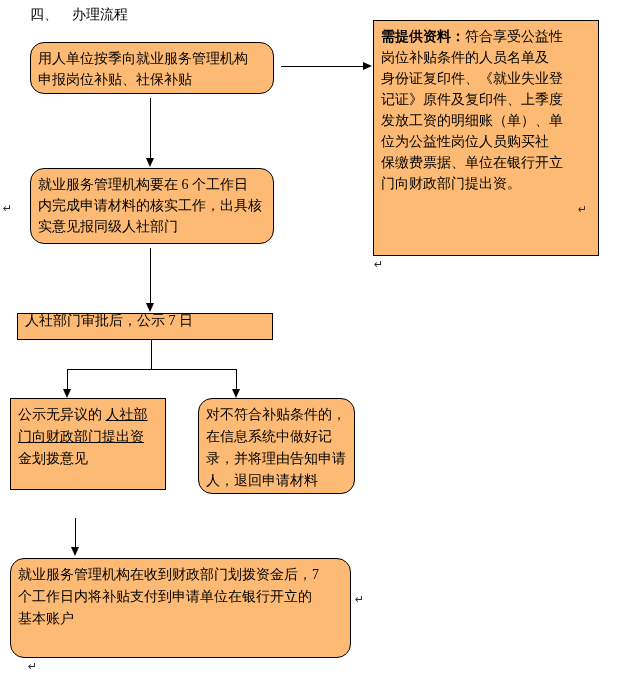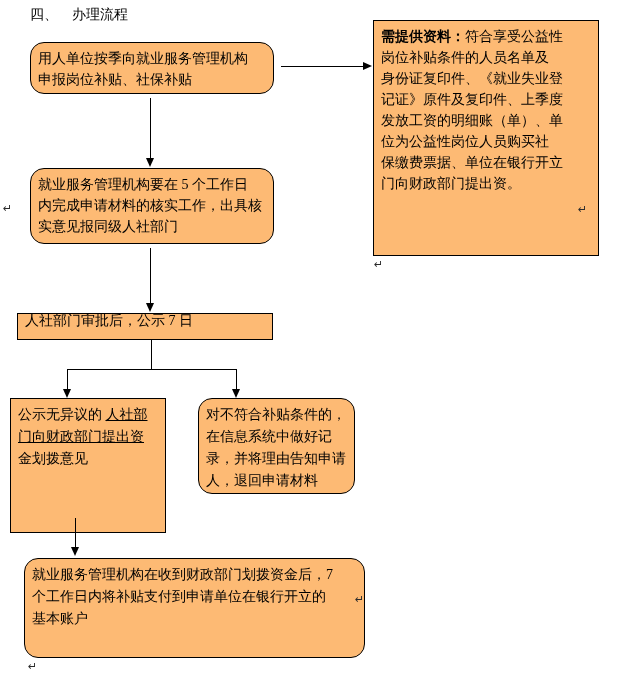--- a/index.html
+++ b/index.html
@@ -72,53 +72,53 @@
 记证》原件及复印件、上季度
 发放工资的明细账（单）、单
 位为公益性岗位人员购买社
 保缴费票据、单位在银行开立
 门向财政部门提出资。</div>
   </div>
 
   <div class="vline" style="left:150px;top:98px;height:60px;"></div>
   <div class="ah-down" style="left:146px;top:158px;"></div>
 
-  <div class="fbox pre" style="left:30px;top:168px;width:244px;height:76px;">就业服务管理机构要在 5 个工作日
+  <div class="fbox pre" style="left:30px;top:168px;width:244px;height:76px;">就业服务管理机构要在 6 个工作日
 内完成申请材料的核实工作，出具核
 实意见报同级人社部门</div>
 
   <div class="vline" style="left:150px;top:248px;height:55px;"></div>
   <div class="ah-down" style="left:146px;top:303px;"></div>
 
   <div class="fbox center-v" style="left:17px;top:313px;width:256px;height:27px;">
     <span>人社部门审批后，公示 7 日</span>
   </div>
 
   <div class="vline" style="left:151px;top:340px;height:30px;"></div>
   <div class="hline" style="left:67px;top:369px;width:170px;"></div>
   <div class="vline" style="left:67px;top:369px;height:21px;"></div>
   <div class="ah-down" style="left:63px;top:389px;"></div>
   <div class="vline" style="left:236px;top:369px;height:21px;"></div>
   <div class="ah-down" style="left:232px;top:389px;"></div>
 
-  <div class="fbox" style="left:10px;top:398px;width:156px;height:135px;line-height:22px;">
+  <div class="fbox" style="left:10px;top:398px;width:156px;height:92px;line-height:22px;">
     <div class="line-row"><span>公示无异议的 </span><span class="u">人社部</span></div>
     <div class="line-row"><span class="u">门向财政部门提出资</span></div>
     <div class="line-row">金划拨意见</div>
   </div>
 
   <div class="fbox pre" style="left:198px;top:398px;width:157px;height:96px;line-height:22px;">对不符合补贴条件的，
 在信息系统中做好记
 录，并将理由告知申请
 人，退回申请材料</div>
 
   <div class="vline" style="left:75px;top:518px;height:30px;"></div>
   <div class="ah-down" style="left:71px;top:547px;"></div>
 
-  <div class="fbox pre" style="left:24px;top:558px;width:341px;height:100px;line-height:22px;">就业服务管理机构在收到财政部门划拨资金后，7
+  <div class="fbox pre" style="left:10px;top:558px;width:341px;height:100px;line-height:22px;">就业服务管理机构在收到财政部门划拨资金后，7
 个工作日内将补贴支付到申请单位在银行开立的
 基本账户</div>
 
   <div class="pmark" style="left:3px;top:203px;">↵</div>
   <div class="pmark" style="left:578px;top:204px;">↵</div>
   <div class="pmark" style="left:374px;top:259px;">↵</div>
   <div class="pmark" style="left:355px;top:594px;">↵</div>
   <div class="pmark" style="left:28px;top:661px;">↵</div>
 
 </div>

